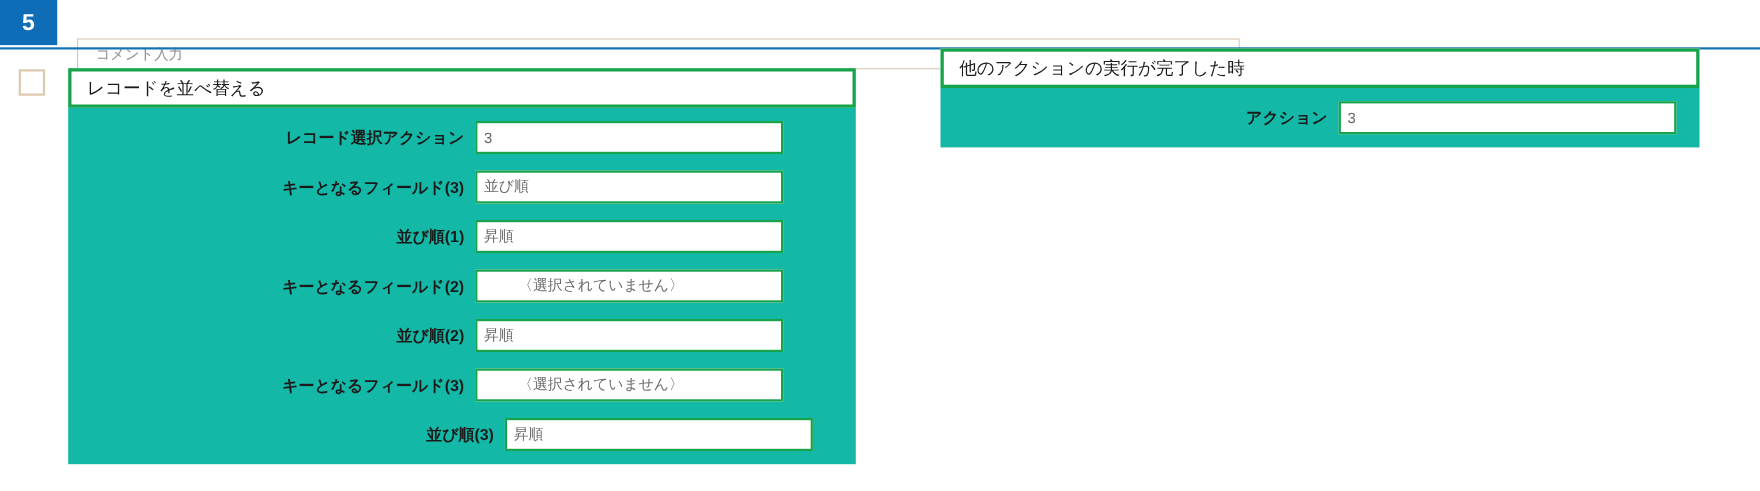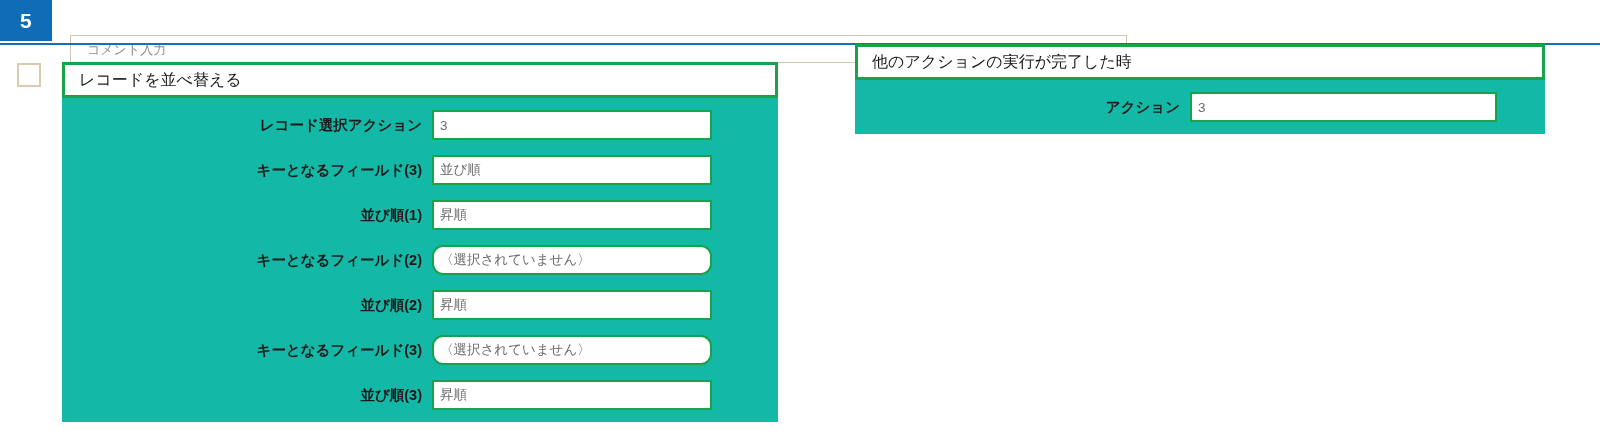--- a/index.html
+++ b/index.html
@@ -84,41 +84,41 @@
     background: #14b8a6;
     padding-top: 12px;
     padding-bottom: 12px;
   }
   .field-row {
     display: flex;
     align-items: center;
     height: 30px;
     margin-bottom: 15px;
   }
-  .field-row:last-child { margin-bottom: 0; }
+  .field-row:last-child { margin-bottom: 0; margin-left: 27px; }
   .field-label {
     font-size: 14.5px;
     font-weight: bold;
     color: #1a1a1a;
     text-align: right;
     padding-right: 10px;
     white-space: nowrap;
   }
   .field-input {
     box-sizing: border-box;
     height: 30px;
     border: 2px solid #16a34a;
     background: #ffffff;
     font-family: "Liberation Sans", "DejaVu Sans", sans-serif;
     font-size: 13.5px;
     color: #6b6b6b;
     padding-left: 6px;
     outline: none;
   }
-  .field-input.indented { padding-left: 6px; border-radius: 11px; }
+  .field-input.indented { padding-left: 37px; }
 
   
   #panel-sort { left: 62px; top: 62px; width: 772px; }
   #panel-sort .panel-header { width: 716px; }
   #panel-sort .panel-body { width: 716px; }
   #panel-sort .field-label { width: 360px; }
   #panel-sort .field-input { width: 280px; }
 
   
   #panel-trigger { left: 855px; top: 44px; width: 690px; }

